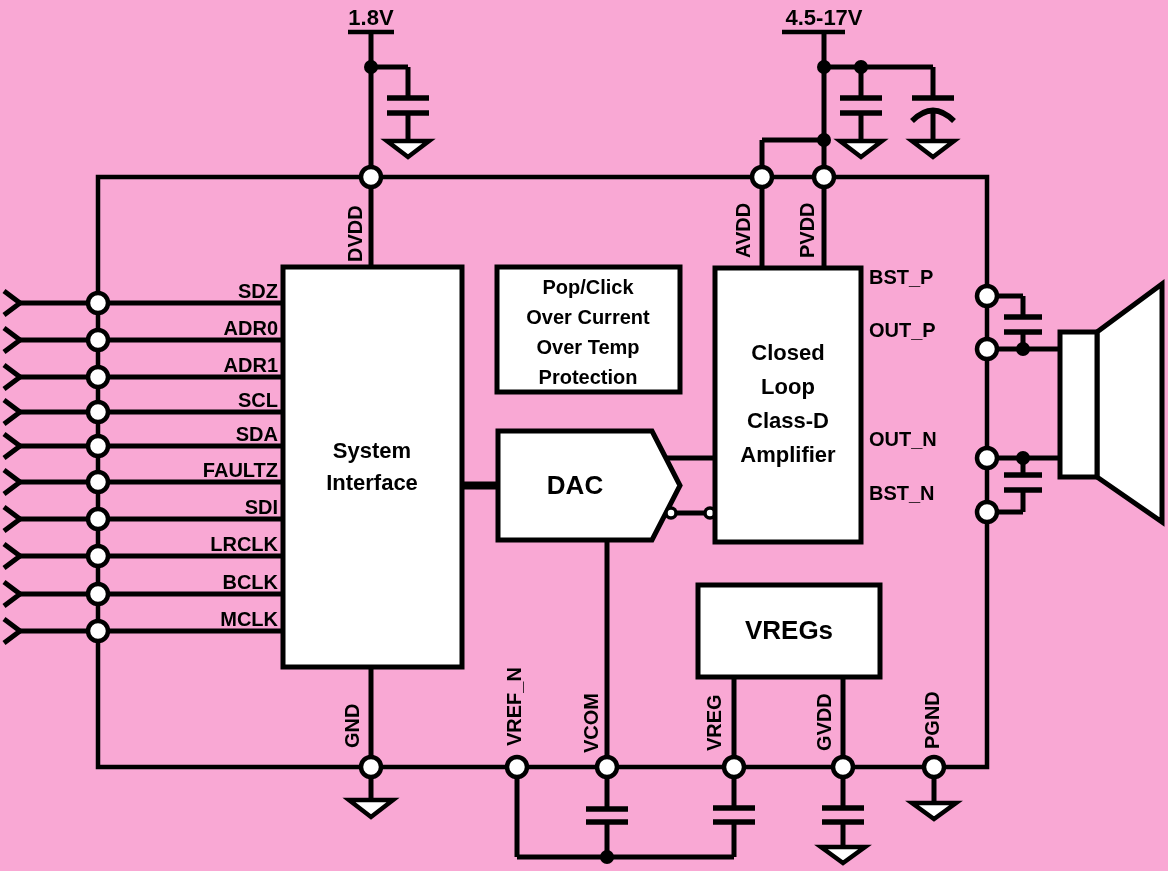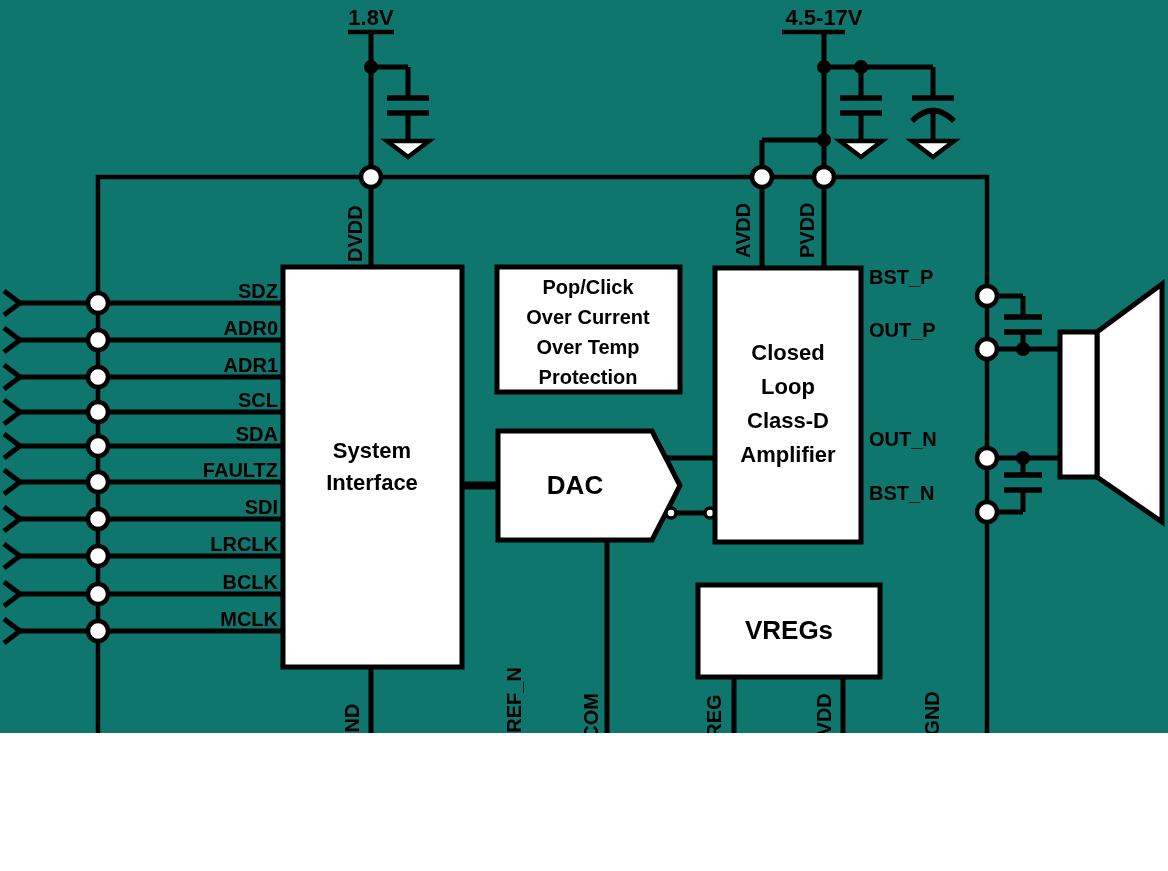--- a/index.html
+++ b/index.html
@@ -1,16 +1,16 @@
 <!DOCTYPE html>
 <html><head>
 <meta charset="utf-8">
 <style>
   html,body{margin:0;padding:0;background:#ffffff;}
-  .stage{width:1168px;height:733px;position:relative;background:#0f766e;}
+  .stage{width:1168px;height:871px;position:relative;background:#f9a8d4;}
   svg text{font-family:"Liberation Sans",sans-serif;font-weight:bold;fill:#000;}
   .lbl{font-size:20px;}
   .rot{font-size:20px;}
   .blk{font-size:22px;}
   .prot{font-size:20px;}
   .big{font-size:26px;}
   .sup{font-size:22px;}
   .w{stroke:#000;stroke-width:5;fill:none;}
   .w4{stroke:#000;stroke-width:4.5;fill:none;}
   .bus{stroke:#000;stroke-width:8;fill:none;}

